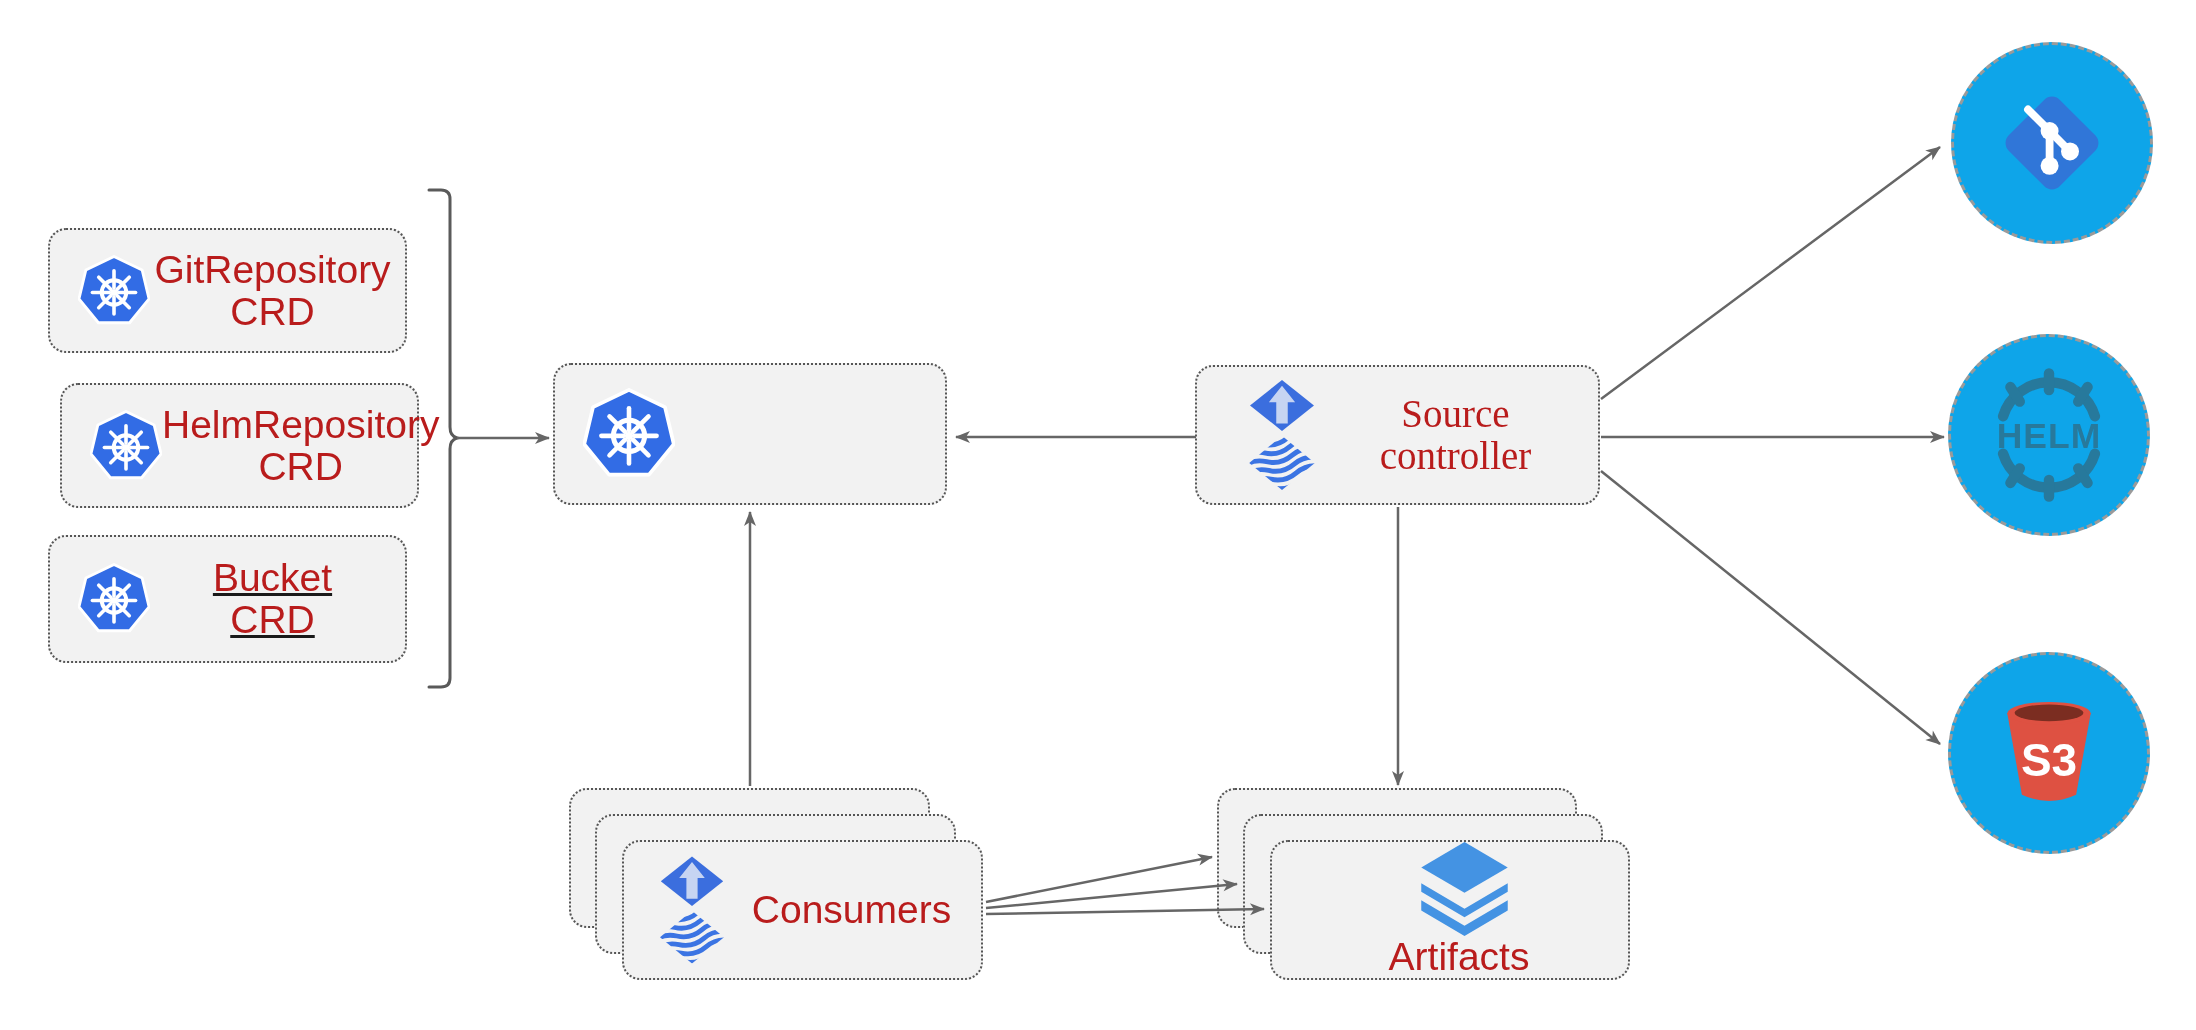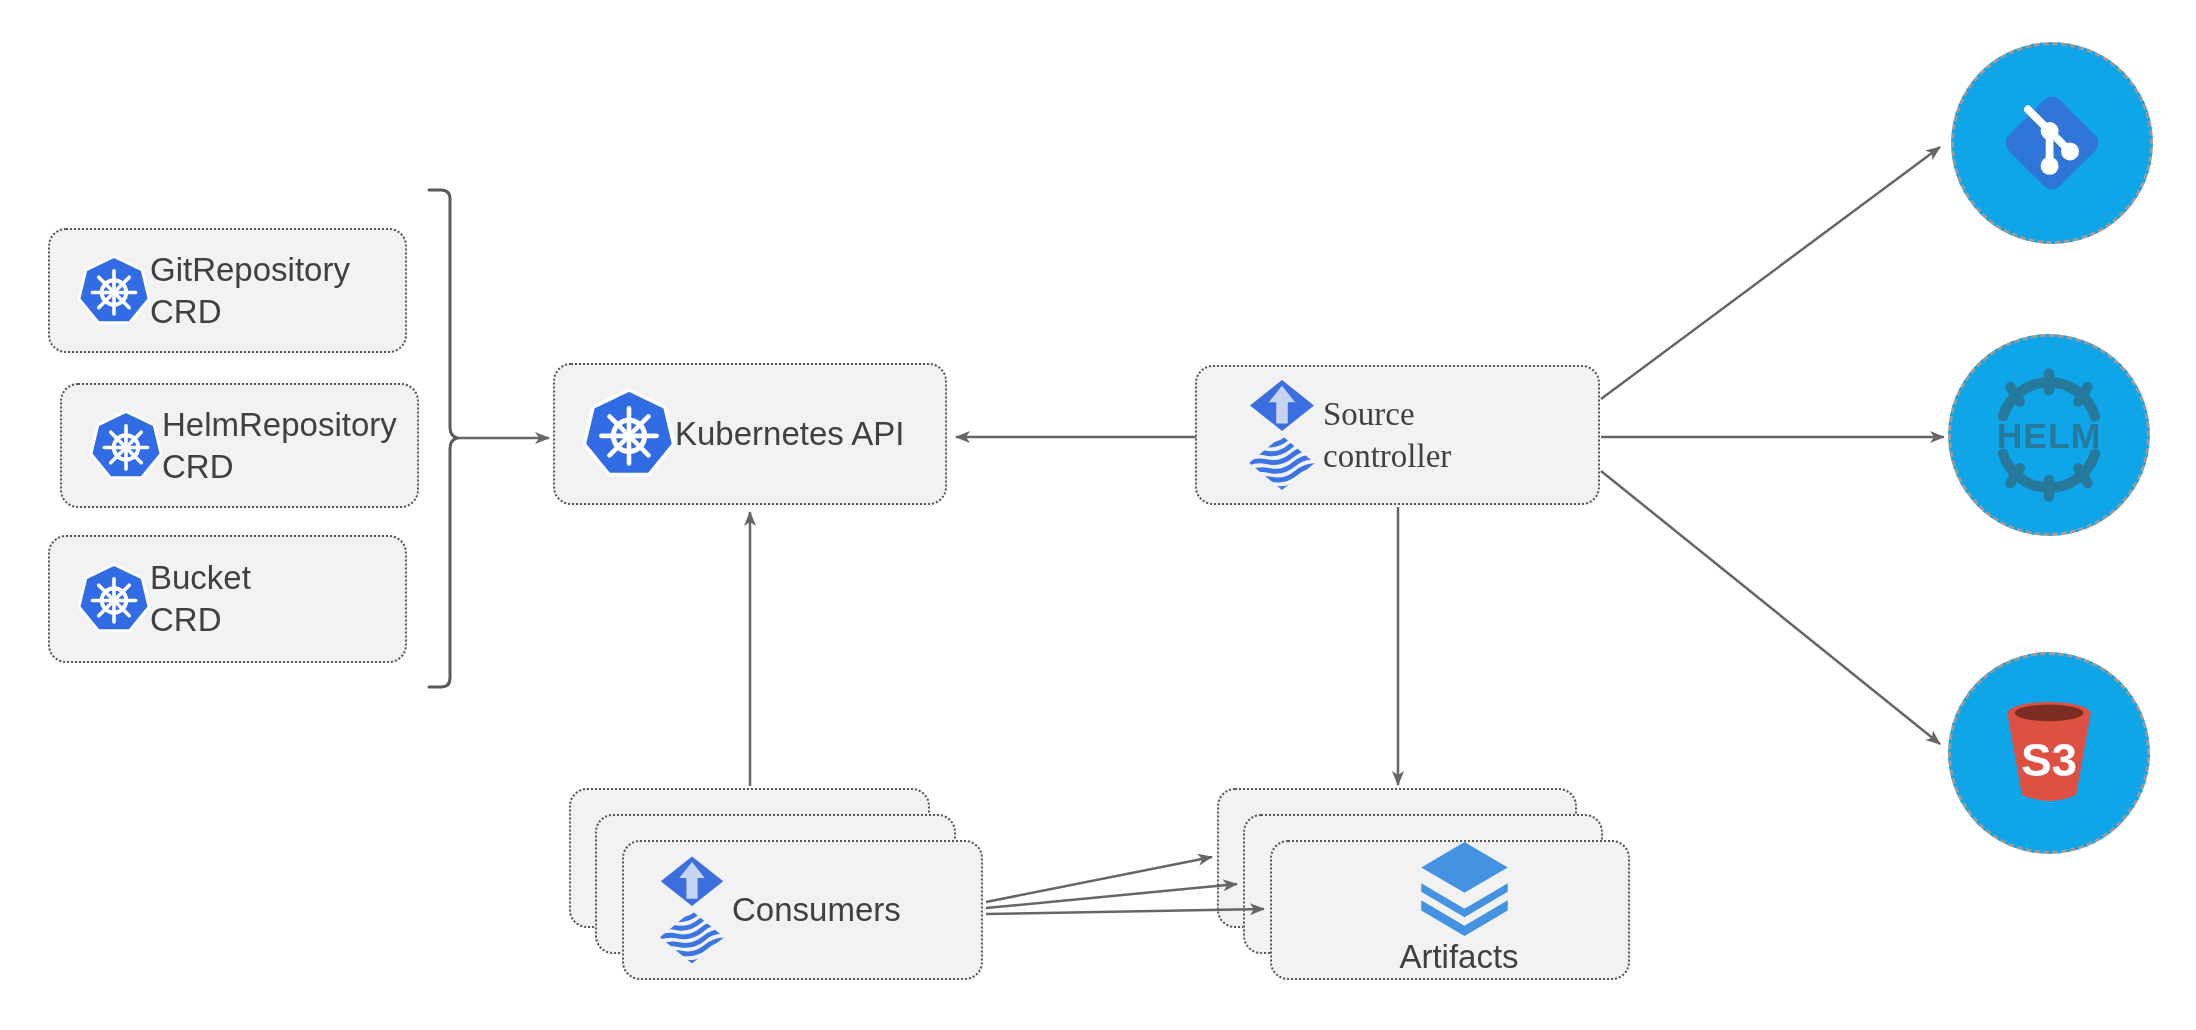--- a/index.html
+++ b/index.html
@@ -6,21 +6,21 @@
   .canvas{
     position:relative;width:2196px;height:1030px;background:#ffffff;overflow:hidden;
     font-family:"Liberation Sans","DejaVu Sans",sans-serif;color:#1a1a1a;
   }
   .node{
     position:absolute;box-sizing:border-box;
     background:#F2F2F2;border:2px dotted #555555;border-radius:18px;
     display:flex;align-items:center;padding-left:28px;
   }
   .node .label{
-    flex:1;text-align:left;font-size:33px;line-height:42px;color:#404040;
+    flex:1;text-align:center;font-size:39px;line-height:42px;color:#b91c1c;
     padding-right:10px;white-space:nowrap;
   }
   .stack-layer{
     position:absolute;box-sizing:border-box;background:#F2F2F2;
     border:2px dotted #555555;border-radius:18px;
   }
   .circle{
     position:absolute;box-sizing:border-box;width:202px;height:202px;border-radius:50%;
     background:#0ea5e9;border:3px dashed #9a9a9a;
     display:flex;align-items:center;justify-content:center;text-decoration:underline;
@@ -99,21 +99,21 @@
         <line x1="28.8" y1="73.2" x2="45.8" y2="56.2"></line>
           <line x1="71.2" y1="73.2" x2="54.2" y2="56.2"></line>
       </g>
     </svg>
     <div class="label">
       <div>HelmRepository</div>
       <div>CRD</div>
     </div>
   </div>
 
-  <div class="node" style="left:48px;top:535px;width:359px;height:128px;">
+  <div class="node" style="left:48px;top:535px;width:359px;height:128px;text-decoration:underline;">
     <svg class="icon" width="72" height="72" viewBox="0 0 100 100">
       <polygon points="50,2 89.1,20.8 98.7,61.1 71.7,94.1 28.3,94.1 1.3,61.1 10.9,20.8" fill="#326CE5" stroke="#ffffff" stroke-width="4" stroke-linejoin="round"></polygon>
       <circle cx="50" cy="52" r="17" fill="none" stroke="#ffffff" stroke-width="5.5"></circle>
       <circle cx="50" cy="52" r="4.5" fill="#ffffff"></circle>
       <g stroke="#ffffff" stroke-width="5" stroke-linecap="round">
         <line x1="50" y1="22" x2="50" y2="46"></line>
           <line x1="50" y1="82" x2="50" y2="58"></line>
         <line x1="20" y1="52" x2="44" y2="52"></line>
           <line x1="80" y1="52" x2="56" y2="52"></line>
         <line x1="28.8" y1="30.8" x2="45.8" y2="47.8"></line>
@@ -137,21 +137,20 @@
         <line x1="50" y1="22" x2="50" y2="46"></line>
           <line x1="50" y1="82" x2="50" y2="58"></line>
         <line x1="20" y1="52" x2="44" y2="52"></line>
           <line x1="80" y1="52" x2="56" y2="52"></line>
         <line x1="28.8" y1="30.8" x2="45.8" y2="47.8"></line>
           <line x1="71.2" y1="30.8" x2="54.2" y2="47.8"></line>
         <line x1="28.8" y1="73.2" x2="45.8" y2="56.2"></line>
           <line x1="71.2" y1="73.2" x2="54.2" y2="56.2"></line>
       </g>
     </svg>
-    <div class="label">Kubernetes API</div>
   </div>
 
   <div class="node" style="left:1195px;top:365px;width:405px;height:140px;padding-left:44px;font-family:Liberation Serif, serif;">
     <svg class="icon" width="82" height="112" viewBox="0 0 100 136">
       <polygon points="50,1 89,32 50,63 11,32" fill="#3B6EDE"></polygon>
       <polygon points="50,8 66,28 57,28 57,54 43,54 43,28 34,28" fill="#C6D4F2"></polygon>
       <clipPath id="fluxdiam1">
           <polygon points="50,69 90,102 50,135 10,102"></polygon>
         </clipPath>
       <g clip-path="url(#fluxdiam1)">

